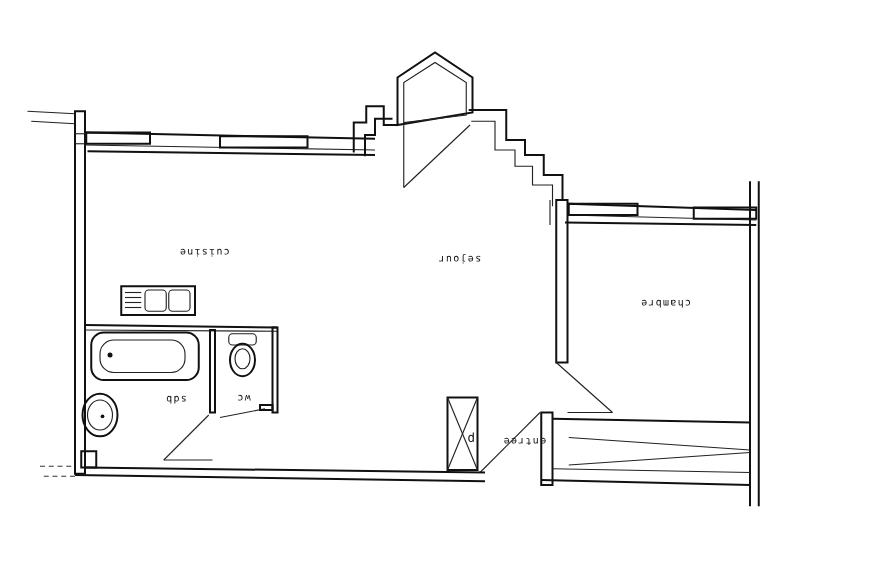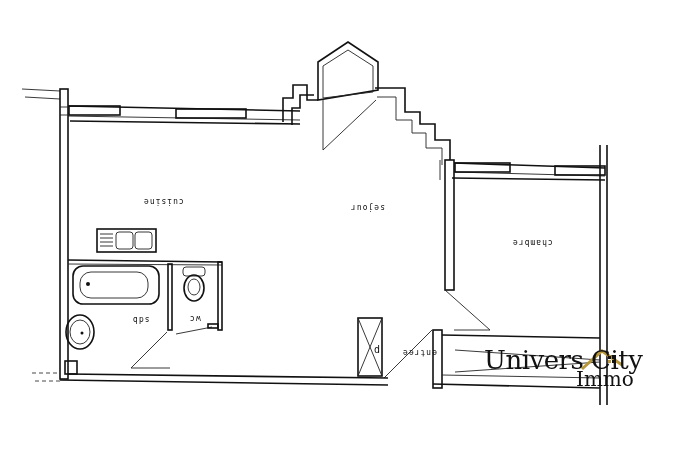--- a/index.html
+++ b/index.html
@@ -107,24 +107,13 @@
   </svg>
 
   <span class="lbl" style="left:143px;top:197px;">cuisine</span>
   <span class="lbl" style="left:350px;top:203px;">sejour</span>
   <span class="lbl" style="left:512px;top:238px;">chambre</span>
   <span class="lbl" style="left:132px;top:315px;">sdb</span>
   <span class="lbl" style="left:189px;top:314px;">wc</span>
   <span class="lbl" style="left:402px;top:348px;">entree</span>
   <span class="lbl" style="left:373px;top:345px;font-size:10px;">p</span>
 
-  <div class="logo">
-    <svg class="logo-roof" width="180" height="40">
-      <polyline points="98,24 118,6 138,20" fill="none" stroke="#b8963a" stroke-width="3"></polyline>
-      <rect x="124" y="11" width="3" height="3" fill="#111"></rect>
-      <rect x="128" y="11" width="3" height="3" fill="#111"></rect>
-      <rect x="124" y="15" width="3" height="3" fill="#b8963a"></rect>
-      <rect x="128" y="15" width="3" height="3" fill="#111"></rect>
-    </svg>
-    <span class="logo-main">Univers City</span>
-    <span class="logo-sub">Immo</span>
-  </div>
 </div>
 
 </body></html>

